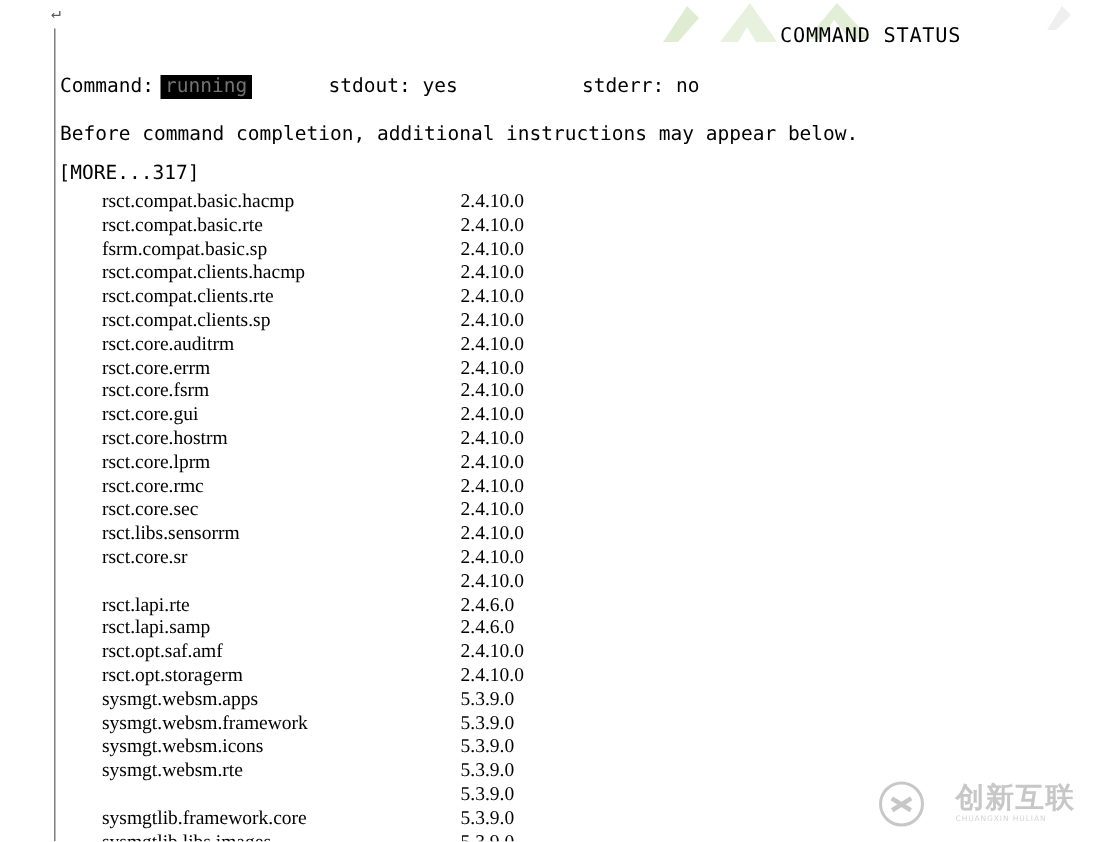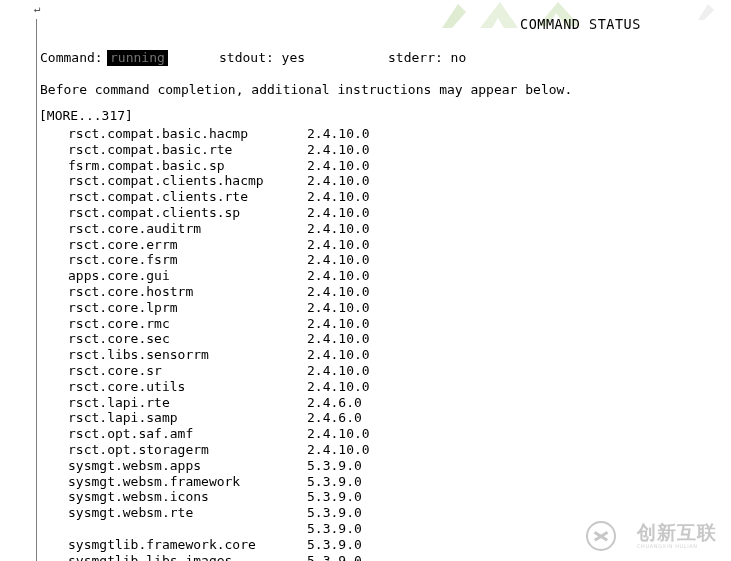--- a/index.html
+++ b/index.html
@@ -149,20 +149,21 @@
     left: 0;
     top: 126px;
     width: 731px;
   }
   .pkgrow {
     position: relative;
     height: 15.8px;
     font-size: 13px;
     line-height: 15.8px;
     white-space: pre;
+    font-family: Liberation Serif, serif;
   }
   .pkgrow .nm {
     position: absolute;
     left: 68px;
     top: 0;
   }
   .pkgrow .vr {
     position: absolute;
     left: 307px;
     top: 0;
@@ -207,28 +208,28 @@
     <div class="pkglist" id="pkglist">
         <div class="pkgrow"><span class="nm">rsct.compat.basic.hacmp</span><span class="vr">2.4.10.0</span></div>
         <div class="pkgrow"><span class="nm">rsct.compat.basic.rte</span><span class="vr">2.4.10.0</span></div>
         <div class="pkgrow"><span class="nm">fsrm.compat.basic.sp</span><span class="vr">2.4.10.0</span></div>
         <div class="pkgrow"><span class="nm">rsct.compat.clients.hacmp</span><span class="vr">2.4.10.0</span></div>
         <div class="pkgrow"><span class="nm">rsct.compat.clients.rte</span><span class="vr">2.4.10.0</span></div>
         <div class="pkgrow"><span class="nm">rsct.compat.clients.sp</span><span class="vr">2.4.10.0</span></div>
         <div class="pkgrow"><span class="nm">rsct.core.auditrm</span><span class="vr">2.4.10.0</span></div>
         <div class="pkgrow"><span class="nm">rsct.core.errm</span><span class="vr">2.4.10.0</span></div>
         <div class="pkgrow"><span class="nm">rsct.core.fsrm</span><span class="vr">2.4.10.0</span></div>
-        <div class="pkgrow"><span class="nm">apps.core.gui</span><span class="vr">2.4.10.0</span></div>
+        <div class="pkgrow"><span class="nm">rsct.core.gui</span><span class="vr">2.4.10.0</span></div>
         <div class="pkgrow"><span class="nm">rsct.core.hostrm</span><span class="vr">2.4.10.0</span></div>
         <div class="pkgrow"><span class="nm">rsct.core.lprm</span><span class="vr">2.4.10.0</span></div>
         <div class="pkgrow"><span class="nm">rsct.core.rmc</span><span class="vr">2.4.10.0</span></div>
         <div class="pkgrow"><span class="nm">rsct.core.sec</span><span class="vr">2.4.10.0</span></div>
         <div class="pkgrow"><span class="nm">rsct.libs.sensorrm</span><span class="vr">2.4.10.0</span></div>
         <div class="pkgrow"><span class="nm">rsct.core.sr</span><span class="vr">2.4.10.0</span></div>
-        <div class="pkgrow"><span class="nm">rsct.core.utils</span><span class="vr">2.4.10.0</span></div>
+        <div class="pkgrow"><span class="vr">2.4.10.0</span></div>
         <div class="pkgrow"><span class="nm">rsct.lapi.rte</span><span class="vr">2.4.6.0</span></div>
         <div class="pkgrow"><span class="nm">rsct.lapi.samp</span><span class="vr">2.4.6.0</span></div>
         <div class="pkgrow"><span class="nm">rsct.opt.saf.amf</span><span class="vr">2.4.10.0</span></div>
         <div class="pkgrow"><span class="nm">rsct.opt.storagerm</span><span class="vr">2.4.10.0</span></div>
         <div class="pkgrow"><span class="nm">sysmgt.websm.apps</span><span class="vr">5.3.9.0</span></div>
         <div class="pkgrow"><span class="nm">sysmgt.websm.framework</span><span class="vr">5.3.9.0</span></div>
         <div class="pkgrow"><span class="nm">sysmgt.websm.icons</span><span class="vr">5.3.9.0</span></div>
         <div class="pkgrow"><span class="nm">sysmgt.websm.rte</span><span class="vr">5.3.9.0</span></div>
         <div class="pkgrow"><span class="vr">5.3.9.0</span></div>
         <div class="pkgrow"><span class="nm">sysmgtlib.framework.core</span><span class="vr">5.3.9.0</span></div>

